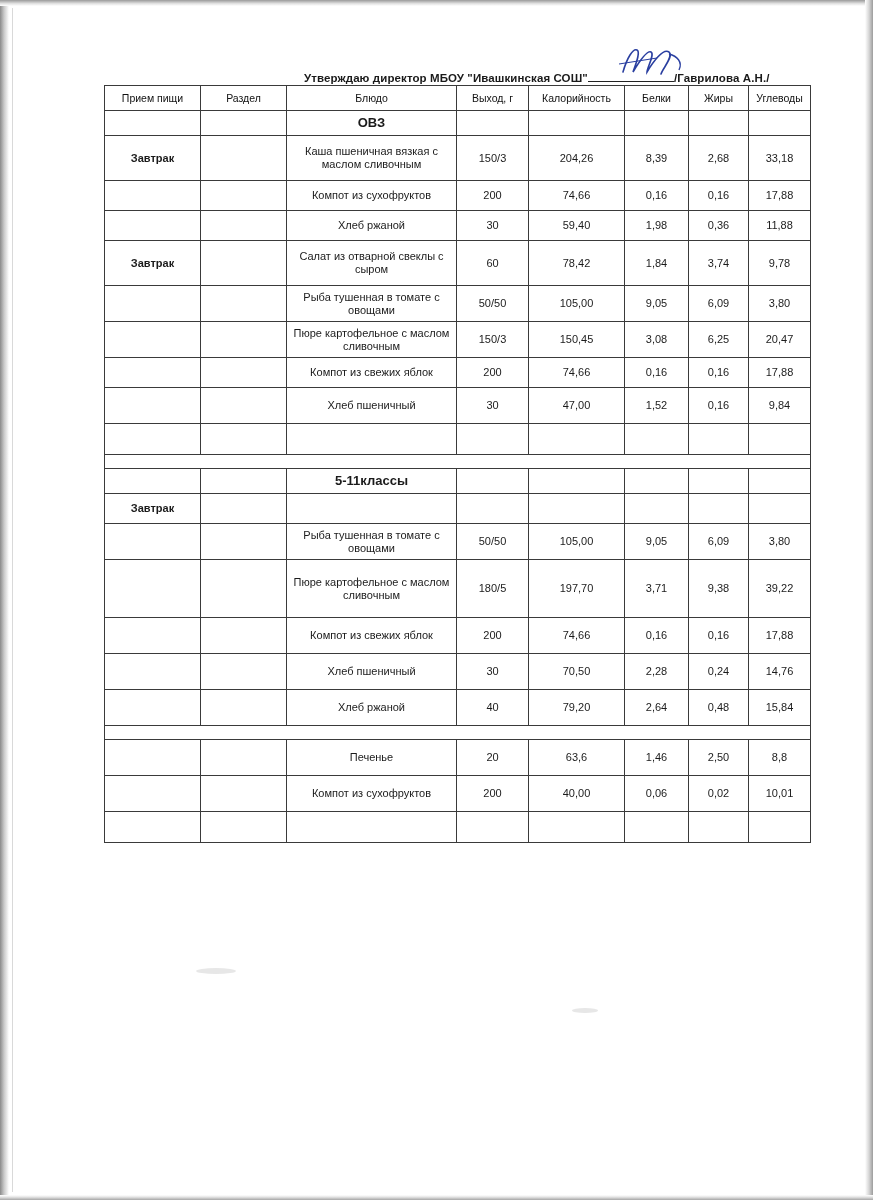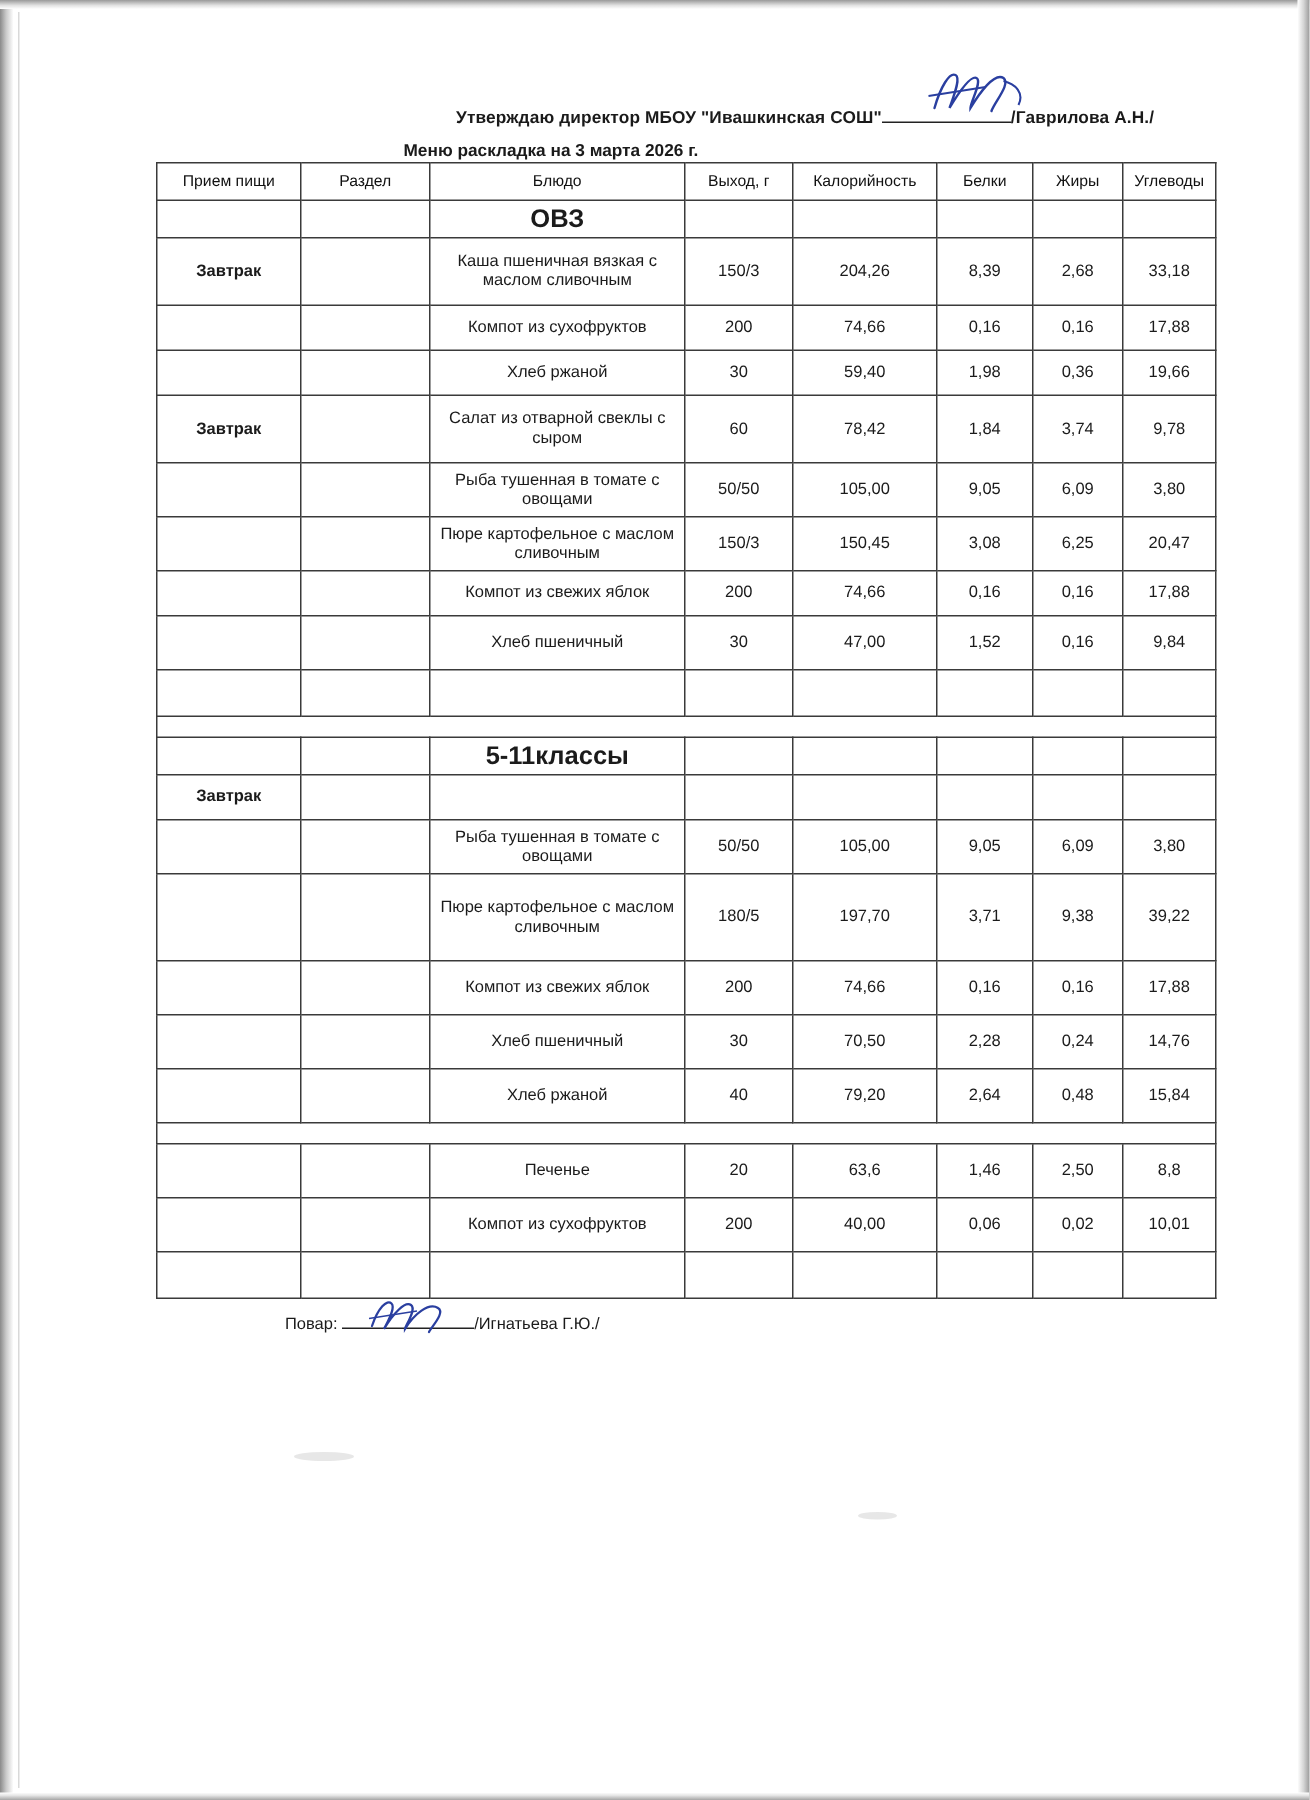--- a/index.html
+++ b/index.html
@@ -115,21 +115,21 @@
   .col-carb   { width: 62px; }
 
   tr.head td {
     font-size: 10.5px;
     height: 20px;
     font-weight: normal;
     color: #111;
   }
   tr.group td {
     font-weight: bold;
-    font-size: 17px;
+    font-size: 13px;
     height: 20px;
   }
   td.meal-label {
     font-weight: bold;
   }
   td.dish { line-height: 1.25; }
   tr.r-tall td { height: 40px; }
   tr.r-med td  { height: 31px; }
   tr.r-norm td { height: 25px; }
   tr.r-empty td { height: 26px; }
@@ -186,21 +186,20 @@
 
     <div class="hdr-approve">
       <span>Утверждаю директор МБОУ "Ивашкинская СОШ"</span><span class="sign-line"></span><span>/Гаврилова А.Н./</span>
       <svg class="signature1" viewBox="0 0 72 34">
         <path d="M6 28 C10 14, 16 4, 20 6 C24 8, 18 22, 16 28 C22 18, 30 6, 34 8 C38 10, 30 24, 30 28 C36 18, 46 4, 52 8 C57 12, 46 24, 44 30" fill="none" stroke="#2a3fa0" stroke-width="1.6" stroke-linecap="round"></path>
         <path d="M2 20 L40 14" fill="none" stroke="#2a3fa0" stroke-width="1.2"></path>
         <path d="M52 10 C60 12, 66 18, 62 26" fill="none" stroke="#2a3fa0" stroke-width="1.4" fill-opacity="0"></path>
       </svg>
     </div>
 
-    <div class="hdr-menu">Меню раскладка на 3 марта  2026 г.</div>
 
     <table class="menu">
       <colgroup>
         <col class="col-meal">
           <col class="col-sect">
           <col class="col-dish">
           <col class="col-out">
         <col class="col-cal">
           <col class="col-prot">
           <col class="col-fat">
@@ -249,21 +248,21 @@
           <td>17,88</td>
         </tr>
         <tr class="r-norm">
           <td class="meal-label"></td>
           <td></td>
           <td class="dish">Хлеб ржаной</td>
           <td>30</td>
           <td>59,40</td>
           <td>1,98</td>
           <td>0,36</td>
-          <td>19,66</td>
+          <td>11,88</td>
         </tr>
 
         <tr class="r-tall">
           <td class="meal-label">Завтрак</td>
           <td></td>
           <td class="dish">Салат из отварной свеклы с сыром</td>
           <td>60</td>
           <td>78,42</td>
           <td>1,84</td>
           <td>3,74</td>
@@ -425,23 +424,15 @@
           <td class="dish"></td>
           <td></td>
           <td></td>
           <td></td>
           <td></td>
           <td></td>
         </tr>
       </tbody>
     </table>
 
-    <div class="footer">
-      <span>Повар:</span>
-      <span class="sign-line2"></span><span>/Игнатьева Г.Ю./</span>
-      <svg class="signature2" viewBox="0 0 66 26">
-        <path d="M4 20 C8 8, 14 2, 17 5 C20 8, 14 18, 12 22 C18 12, 26 3, 30 6 C34 9, 26 20, 26 22 C32 12, 42 4, 48 8 C53 11, 44 20, 42 24" fill="none" stroke="#2a3fa0" stroke-width="1.5" stroke-linecap="round"></path>
-        <path d="M2 15 L34 10" fill="none" stroke="#2a3fa0" stroke-width="1.1"></path>
-      </svg>
-    </div>
 
   </div>
 </div>
 
 </body></html>

